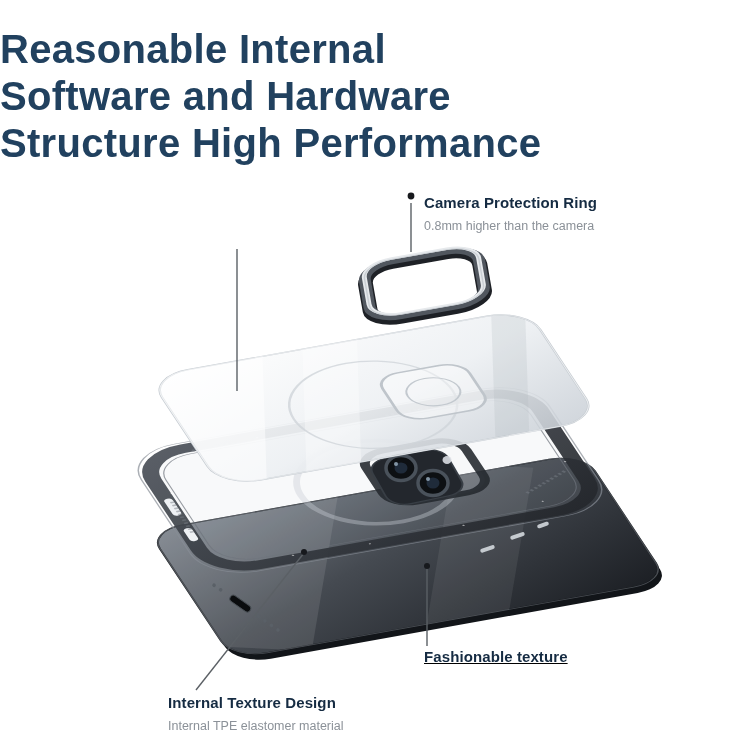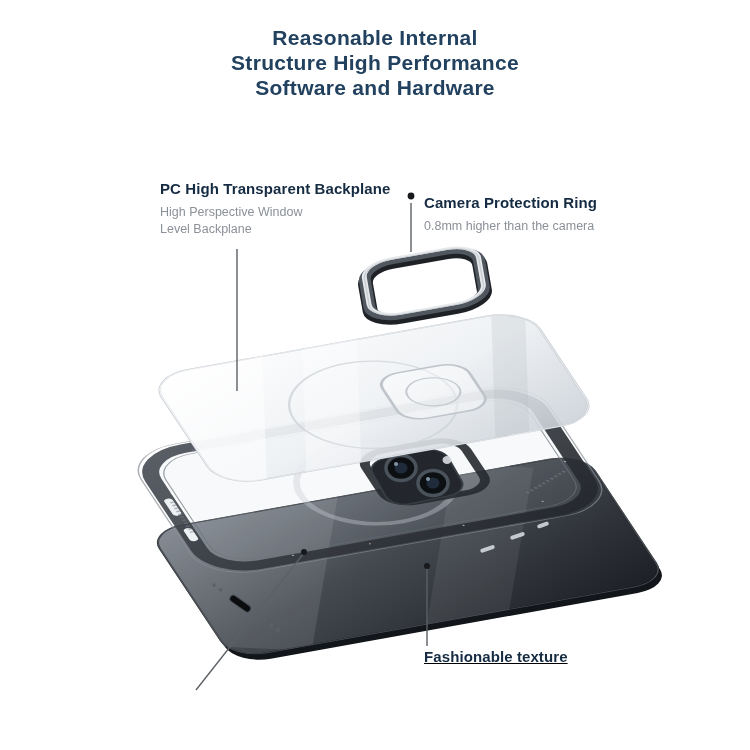--- a/index.html
+++ b/index.html
@@ -1,21 +1,21 @@
 <!DOCTYPE html>
 <html><head>
 <meta charset="utf-8">
 <style>
   html, body { margin: 0; padding: 0; background: #ffffff; }
   body { font-family: "Liberation Sans", "DejaVu Sans", sans-serif; }
   .canvas { position: relative; width: 750px; height: 750px; background: #ffffff; overflow: hidden; }
   .art { position: absolute; left: 0; top: 0; width: 750px; height: 750px; }
   .title {
-    position: absolute; top: 26px; left: 0; width: 100%; text-align: center;
-    color: #21415f; font-weight: 700; font-size: 21px; line-height: 1.18; letter-spacing: .3px;
+    position: absolute; top: 26px; left: 0; width: 100%; 
+    color: #21415f; font-weight: 700; font-size: 40px; line-height: 1.18; letter-spacing: .3px;
   }
   .ann { position: absolute; }
   .ann .h { font-size: 15px; font-weight: 700; color: #152b42; letter-spacing: .1px; }
   .ann .s { margin-top: 7px; font-size: 12.5px; color: #8b9198; line-height: 1.32; }
   .ann-backplane   { left: 160px; top: 180px; }
   .ann-camera      { left: 424px; top: 194px; }
   .ann-fashionable { left: 424px; top: 648px; text-decoration: underline; }
   .ann-internal    { left: 168px; top: 694px; }
 </style>
 </head>
@@ -140,39 +140,34 @@
       <line x1="427" y1="567" x2="427" y2="646"></line>
       <line x1="196" y1="690" x2="304" y2="553"></line>
     </g>
     <circle cx="411" cy="196" r="3.4" fill="#17191d"></circle>
     <circle cx="427" cy="566" r="3" fill="#17191d"></circle>
     <circle cx="304" cy="552" r="3" fill="#17191d"></circle>
   </svg>
 
   <div class="title">
     <div>Reasonable Internal</div>
+    <div>Software and Hardware</div>
     <div>Structure High Performance</div>
-    <div>Software and Hardware</div>
   </div>
 
-  <div class="ann ann-backplane">
-    <div class="h">PC High Transparent Backplane</div>
-    <div class="s">
-      <div>High Perspective Window</div>
-      <div>Level Backplane</div>
-    </div>
-  </div>
 
   <div class="ann ann-camera">
     <div class="h">Camera Protection Ring</div>
     <div class="s">0.8mm higher than the camera</div>
   </div>
 
   <div class="ann ann-fashionable">
     <div class="h">Fashionable texture</div>
     <div class="s">
     </div>
   </div>
 
   <div class="ann ann-internal">
+    <div class="h">Internal Texture Design</div>
+    <div class="s">Internal TPE elastomer material</div>
   </div>
 
 </div>
 
 </body></html>

